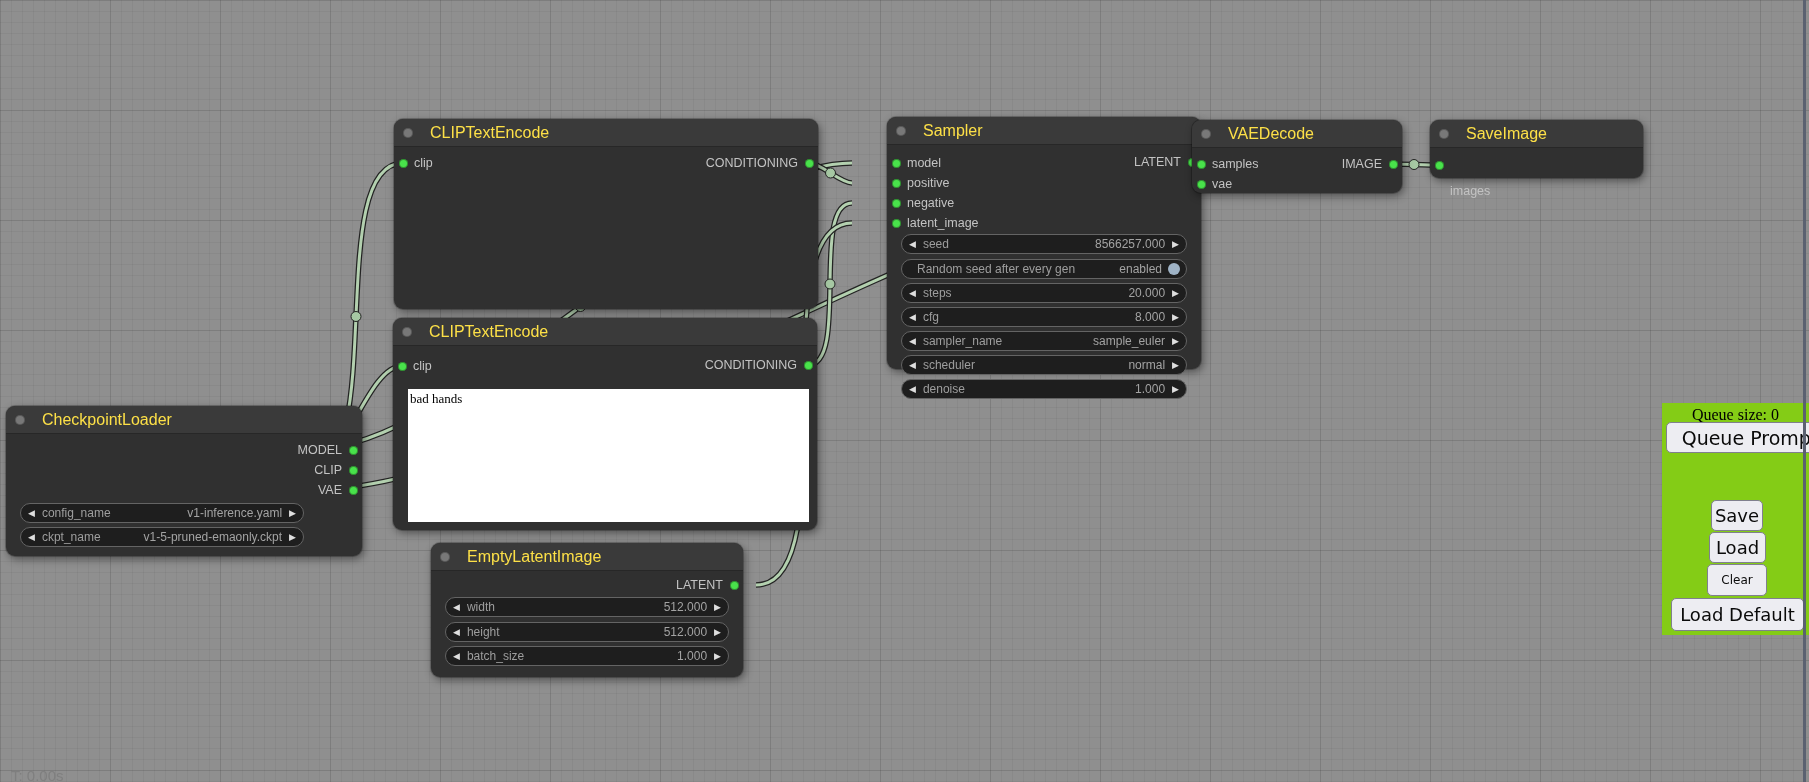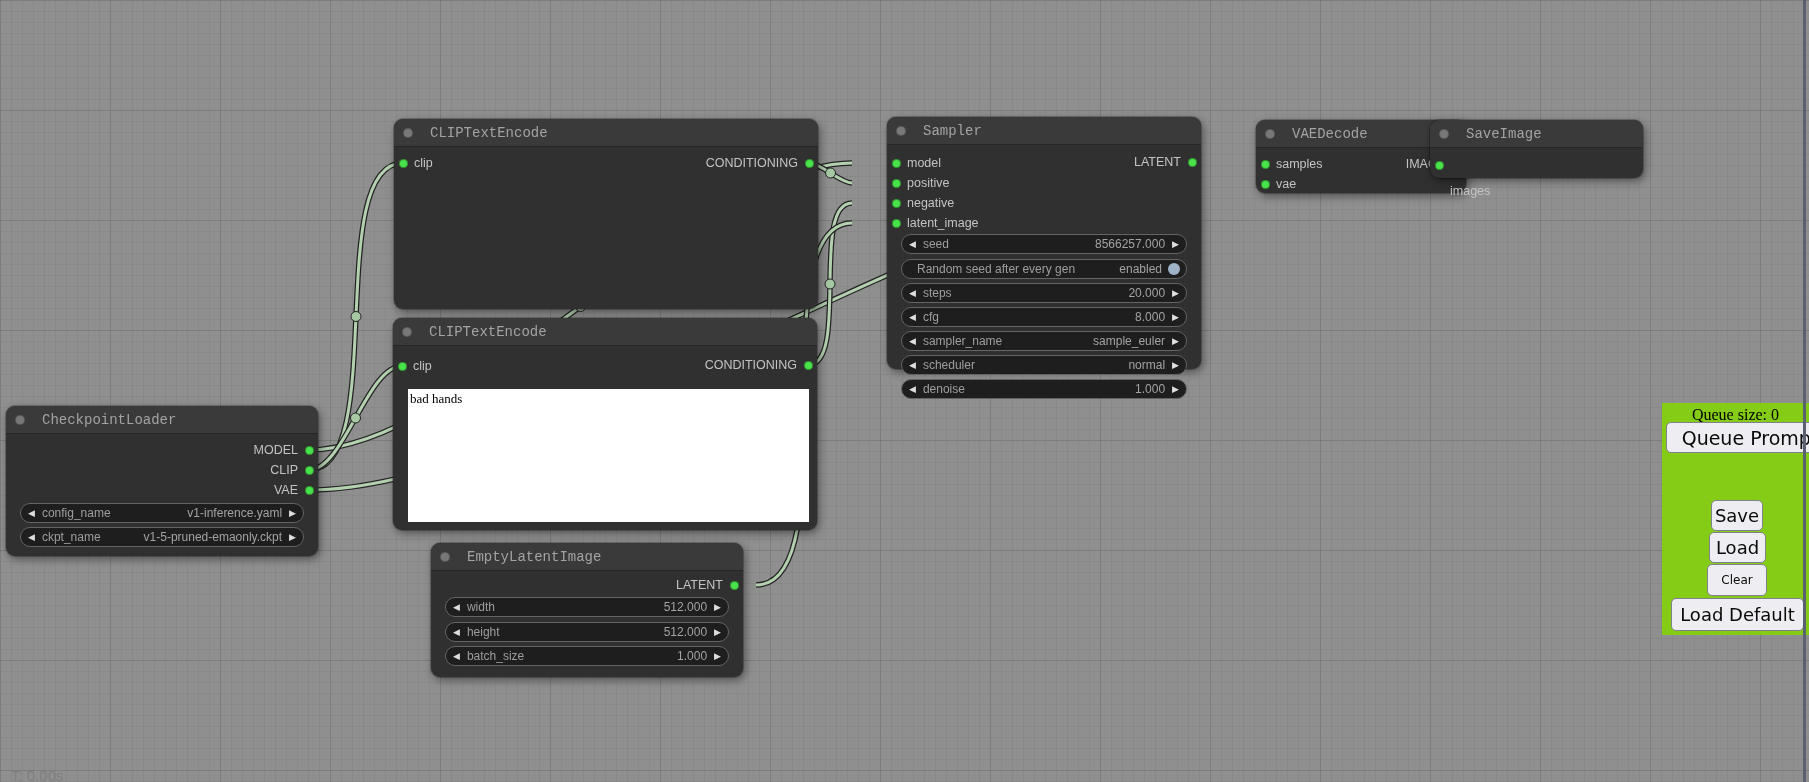--- a/index.html
+++ b/index.html
@@ -22,21 +22,21 @@
   }
   .node-title{
     position:absolute;left:0;top:0;right:0;height:28px;background:#3a3a3a;
     border-radius:9px 9px 0 0;border-bottom:1px solid #272727;box-sizing:border-box;
   }
   .title-dot{
     position:absolute;left:9px;top:9px;width:10px;height:10px;border-radius:50%;
     background:#787878;box-shadow:inset 0 0 0 1px rgba(0,0,0,0.25);
   }
   .title-text{
-    position:absolute;left:36px;top:0;line-height:28px;font-size:14px;color:#a3a3a3;white-space:nowrap;font-family:Liberation Mono, monospace;
+    position:absolute;left:36px;top:0;line-height:28px;font-size:16px;color:#fde047;white-space:nowrap;
   }
   .slot-label{position:absolute;height:20px;line-height:20px;font-size:12.5px;color:#c3c3c3;white-space:nowrap;}
   .slot-label.out{text-align:right;}
   .slot-dot{
     position:absolute;width:9px;height:9px;border-radius:50%;background:#49e24b;
     box-shadow:inset 0 0 0 1px rgba(0,0,0,0.35);
   }
   .widget{
     position:absolute;height:18px;background:#1e1e1e;border:1px solid #646464;border-radius:10px;
     display:flex;align-items:center;font-size:12px;color:#9e9e9e;box-sizing:content-box;overflow:hidden;
@@ -95,21 +95,21 @@
       <path d="M 756 585 C 849.6282542825616 585 758.3717457174384 223 852 223" fill="none" stroke="#b3d0af" stroke-width="3"></path>
       <circle cx="804" cy="404" r="5" fill="#a6c8a3" stroke="#232323"></circle>
       <path d="M 1148 162 C 1160.2601998352393 162 1184.7398001647607 164 1197 164" fill="none" stroke="#232323" stroke-width="5.5"></path>
       <path d="M 1148 162 C 1160.2601998352393 162 1184.7398001647607 164 1197 164" fill="none" stroke="#b3d0af" stroke-width="3"></path>
       <circle cx="1172.5" cy="163" r="5" fill="#a6c8a3" stroke="#232323"></circle>
       <path d="M 1389 164 C 1401.50249975005 164 1426.49750024995 165 1439 165" fill="none" stroke="#232323" stroke-width="5.5"></path>
       <path d="M 1389 164 C 1401.50249975005 164 1426.49750024995 165 1439 165" fill="none" stroke="#b3d0af" stroke-width="3"></path>
       <circle cx="1414" cy="164.5" r="5" fill="#a6c8a3" stroke="#232323"></circle>
     </svg>
   <div id="nodes">
-      <div class="node" style="left: 6px; top: 406px; width: 312px; height: 150px;">
+      <div class="node" style="left: 6px; top: 406px; width: 312px; height: 150px; padding-left: 44px;">
         <div class="node-title">
           <div class="title-dot"></div>
           <span class="title-text">CheckpointLoader</span>
         </div>
         <div class="slot-dot" style="right: 4.5px; top: 39.5px;"></div>
         <div class="slot-label out" style="right: 20px; top: 34px;">MODEL</div>
         <div class="slot-dot" style="right: 4.5px; top: 59.5px;"></div>
         <div class="slot-label out" style="right: 20px; top: 54px;">CLIP</div>
         <div class="slot-dot" style="right: 4.5px; top: 79.5px;"></div>
         <div class="slot-label out" style="right: 20px; top: 74px;">VAE</div>
@@ -223,21 +223,21 @@
           <span class="wvalue">normal</span>
           <span class="warrow">▶</span>
         </div>
         <div class="widget" style="left: 14px; top: 262px; width: 284px;">
           <span class="warrow">◀</span>
           <span class="wlabel">denoise</span>
           <span class="wvalue">1.000</span>
           <span class="warrow">▶</span>
         </div>
       </div>
-      <div class="node" style="left: 1256px; top: 120px; width: 210px; height: 73px;">
+      <div class="node" style="left: 1192px; top: 120px; width: 210px; height: 73px;">
         <div class="node-title">
           <div class="title-dot"></div>
           <span class="title-text">VAEDecode</span>
         </div>
         <div class="slot-dot" style="left: 4.5px; top: 39.5px;"></div>
         <div class="slot-label" style="left: 20px; top: 34px;">samples</div>
         <div class="slot-dot" style="left: 4.5px; top: 59.5px;"></div>
         <div class="slot-label" style="left: 20px; top: 54px;">vae</div>
         <div class="slot-dot" style="right: 4.5px; top: 39.5px;"></div>
         <div class="slot-label out" style="right: 20px; top: 34px; padding-left: 44px;">IMAGE</div>

